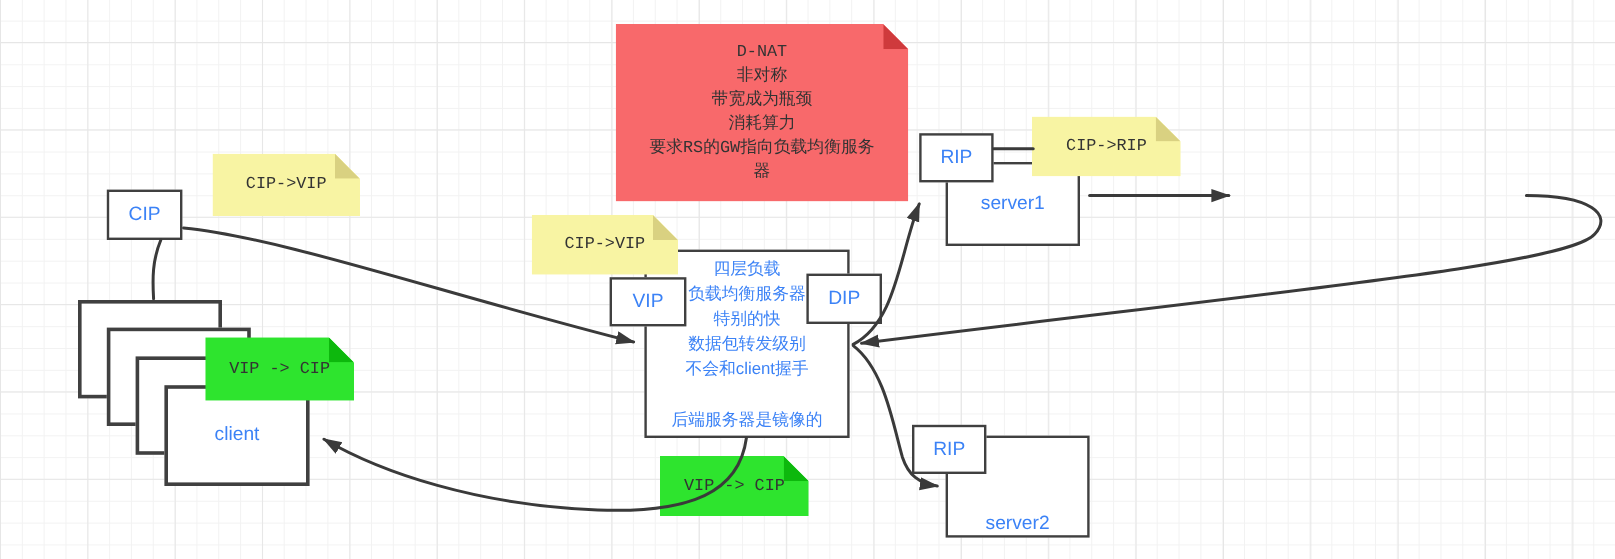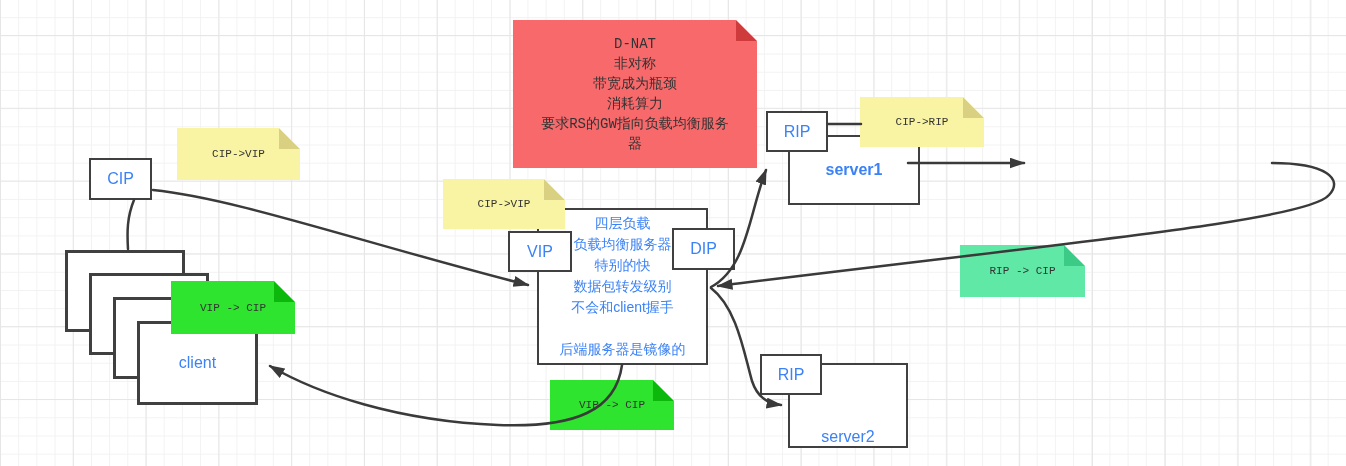--- a/index.html
+++ b/index.html
@@ -29,21 +29,21 @@
     color:#3b82f6;font-size:16px;
     text-align:center;
   }
   .node .txt{white-space:pre-line;}
   .lb-box .txt{font-size:14px;line-height:21px;}
   .netstat-box .txt{line-height:23px;}
   .note{
     position:absolute;
     box-sizing:border-box;
     display:flex;align-items:center;justify-content:center;
-    color:#333333;font-size:11px;text-align:center;
+    color:#333333;font-size:14px;text-align:center;
     clip-path:polygon(0 0,calc(100% - 21px) 0,100% 21px,100% 100%,0 100%);
   }
   .note .txt{white-space:pre-line;font-family:Liberation Mono, monospace;}
   .note .fold{
     position:absolute;top:0;right:0;width:21px;height:21px;
     clip-path:polygon(0 0,100% 100%,0 100%);
   }
   .note-dnat{font-size:14px;line-height:20px;padding:6px 24px;}
   #edges{position:absolute;left:0;top:0;z-index:30;pointer-events:none;}
   .stack-rect{position:absolute;box-sizing:border-box;background:#fff;border:3px solid #404040;}
@@ -99,36 +99,32 @@
     <span class="fold" style="background: rgb(217, 209, 129);"></span>
   </div>
 
   <div class="node z5" style="left:672px;top:228px;width:63px;height:42px;">
     <span class="txt">DIP</span>
   </div>
   <div class="node z5" style="left:508px;top:231px;width:64px;height:41px;">
     <span class="txt">VIP</span>
   </div>
 
-  <div class="node z3" style="left:788px;top:135px;width:132px;height:70px;font-weight:bold;">
+  <div class="node z3" style="left:788px;top:135px;width:112px;height:70px;">
     <span class="txt">server1</span>
   </div>
   <div class="node z4" style="left:766px;top:111px;width:62px;height:41px;">
     <span class="txt">RIP</span>
   </div>
   <div class="note z5" style="left: 860px; top: 97px; width: 124px; height: 50px; background: rgb(248, 244, 163);">
     <span class="txt">CIP-&gt;RIP</span>
     <span class="fold" style="background: rgb(217, 209, 129);"></span>
   </div>
 
 
-  <div class="note z4" style="left: 960px; top: 245px; width: 125px; height: 52px; background: rgb(95, 232, 166);">
-    <span class="txt">RIP -&gt; CIP</span>
-    <span class="fold" style="background: rgb(59, 203, 135);"></span>
-  </div>
 
   <div class="node z3" style="left:788px;top:363px;width:120px;height:85px;align-items:flex-end;">
     <span class="txt">server2</span>
   </div>
   <div class="node z4" style="left:760px;top:354px;width:62px;height:41px;">
     <span class="txt">RIP</span>
   </div>
 
   <div class="note z4" style="left: 550px; top: 380px; width: 124px; height: 50px; background: rgb(46, 228, 46);">
     <span class="txt">VIP -&gt; CIP</span>

